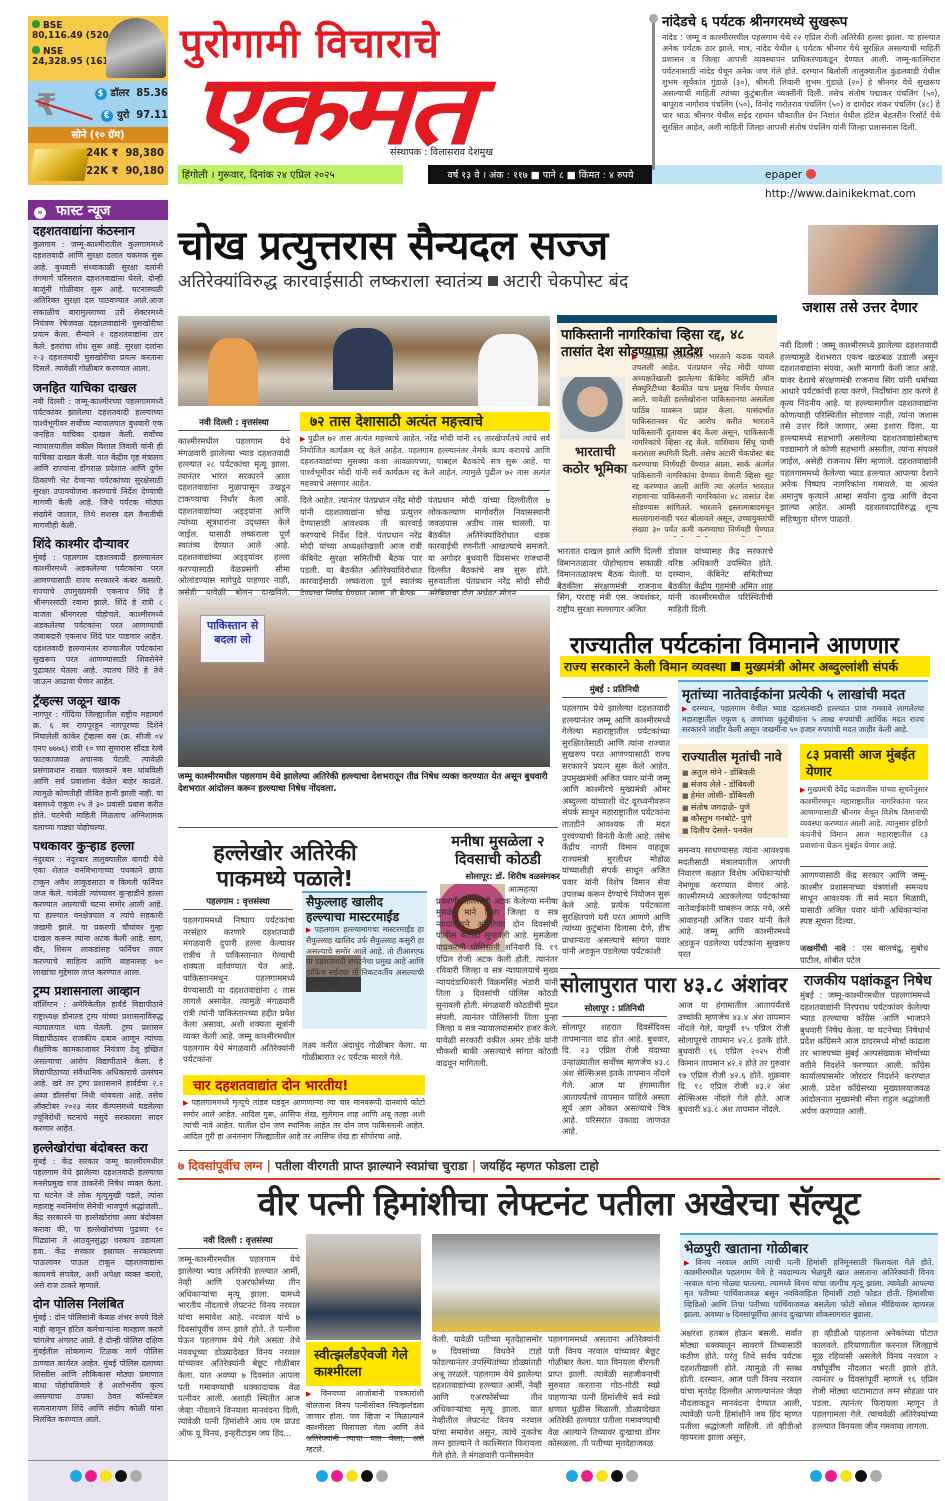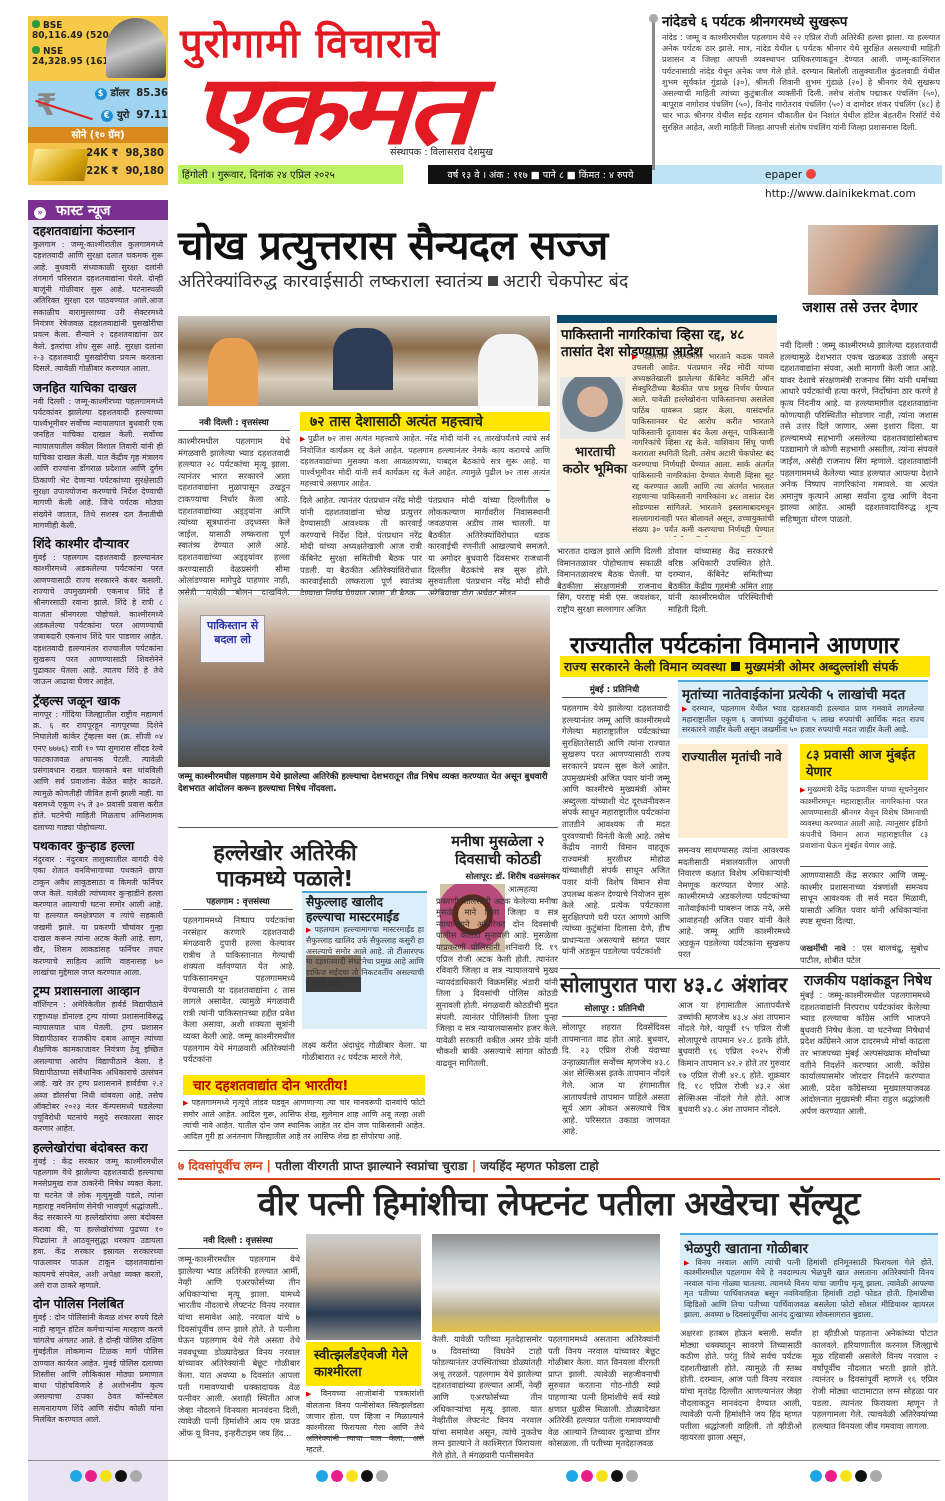--- a/index.html
+++ b/index.html
@@ -214,20 +214,28 @@
 <div id="statehd" class="abs">राज्यातील पर्यटकांना विमानाने आणणार</div>
 <div id="statesub" class="abs"><span>राज्य सरकारने केली विमान व्यवस्था</span><span class="sq"></span><span>मुख्यमंत्री ओमर अब्दुल्लांशी संपर्क</span></div>
 <div class="abs byline" style="left:562px;top:683px;width:105px">मुंबई : प्रतिनिधी</div>
 <p class="abs txt" style="left:562px;top:703px;width:108px">पहलगाम येथे झालेल्या दहशतवादी हल्ल्यानंतर जम्मू आणि काश्मीरमध्ये गेलेल्या महाराष्ट्रातील पर्यटकांच्या सुरक्षिततेसाठी आणि त्यांना राज्यात सुखरूप परत आणण्यासाठी राज्य सरकारने प्रयत्न सुरू केले आहेत. उपमुख्यमंत्री अजित पवार यांनी जम्मू आणि काश्मीरचे मुख्यमंत्री ओमर अब्दुल्ला यांच्याशी थेट दूरध्वनीवरून संपर्क साधून महाराष्ट्रातील पर्यटकांना तातडीने आवश्यक ती मदत पुरवण्याची विनंती केली आहे. तसेच केंद्रीय नागरी विमान वाहतूक राज्यमंत्री मुरलीधर मोहोळ यांच्याशीही संपर्क साधून अजित पवार यांनी विशेष विमान सेवा उपलब्ध करून देण्याचे नियोजन सुरू केले आहे. प्रत्येक पर्यटकाला सुरक्षितपणे घरी परत आणणे आणि त्यांच्या कुटुंबांना दिलासा देणे, हीच प्राधान्यता असल्याचे सांगत पवार यांनी अडकून पडलेल्या पर्यटकांशी</p>
 <div id="helpbox" class="abs">
   <h3>मृतांच्या नातेवाईकांना प्रत्येकी ५ लाखांची मदत</h3>
   <p class="txt" style="padding:0 4px;font-size:7.8px;line-height:10.6px"><span class="tri">▶</span><span>दरम्यान, पहलगाम येथील भ्याड दहशतवादी हल्ल्यात प्राण गमवावे लागलेल्या महाराष्ट्रातील एकूण ६ जणांच्या कुटुंबीयांना ५ लाख रुपयांची आर्थिक मदत राज्य सरकारने जाहीर केली असून जखमींना ५० हजार रुपयांची मदत जाहीर केली आहे.</span></p>
 </div>
 <div id="namesbox" class="abs">
   <h3>राज्यातील मृतांची नावे</h3>
+  <ul>
+    <li>अतुल मोने - डोंबिवली</li>
+    <li>संजय लेले - डोंबिवली</li>
+    <li>हेमंत जोशी- डोंबिवली</li>
+    <li>संतोष जगदाळे- पुणे</li>
+    <li>कौस्तुभ गनबोटे- पुणे</li>
+    <li>दिलीप देसले- पनवेल</li>
+  </ul>
 </div>
 <p class="abs txt" style="left:678px;top:845px;width:112px">समन्वय साधण्यासह त्यांना आवश्यक मदतीसाठी मंत्रालयातील आपत्ती निवारण कक्षात विशेष अधिकाऱ्यांची नेमणूक करण्यात येणार आहे. काश्मीरमध्ये अडकलेल्या पर्यटकांच्या नातेवाईकांनी घाबरून जाऊ नये, असे आवाहनही अजित पवार यांनी केले आहे. जम्मू आणि काश्मीरमध्ये अडकून पडलेल्या पर्यटकांना सुखरूप परत</p>
 <div id="passbox" class="abs">८३ प्रवासी आज मुंबईत येणार</div>
 <p class="abs txt" style="left:800px;top:784px;width:128px;font-size:7.8px;line-height:11px"><span class="tri">▶</span><span>मुख्यमंत्री देवेंद्र फडणवीस यांच्या सूचनेनुसार काश्मीरमधून महाराष्ट्रातील नागरिकांना परत आणण्यासाठी श्रीनगर येथून विशेष विमानाची व्यवस्था करण्यात आली आहे. त्यानुसार इंडिगो कंपनीचे विमान आज महाराष्ट्रातील ८३ प्रवाशांना घेऊन मुंबईत येणार आहे.</span></p>
 <div class="rule-h" style="left:800px;top:866px;width:128px"></div>
 <p class="abs txt" style="left:800px;top:870px;width:128px">आणण्यासाठी केंद्र सरकार आणि जम्मू-काश्मीर प्रशासनाच्या यंत्रणांशी समन्वय साधून आवश्यक ती सर्व मदत मिळावी, यासाठी अजित पवार यांनी अधिकाऱ्यांना स्पष्ट सूचना दिल्या.</p>
 <p class="abs txt" style="left:800px;top:943px;width:128px"><b>जखमींची नावे</b> : <span>एस बालचंद्रू, सुबोध पाटील, शोबीत पटेल</span></p>
 
 <div class="rule-h" style="left:178px;top:827px;width:380px"></div>
 

